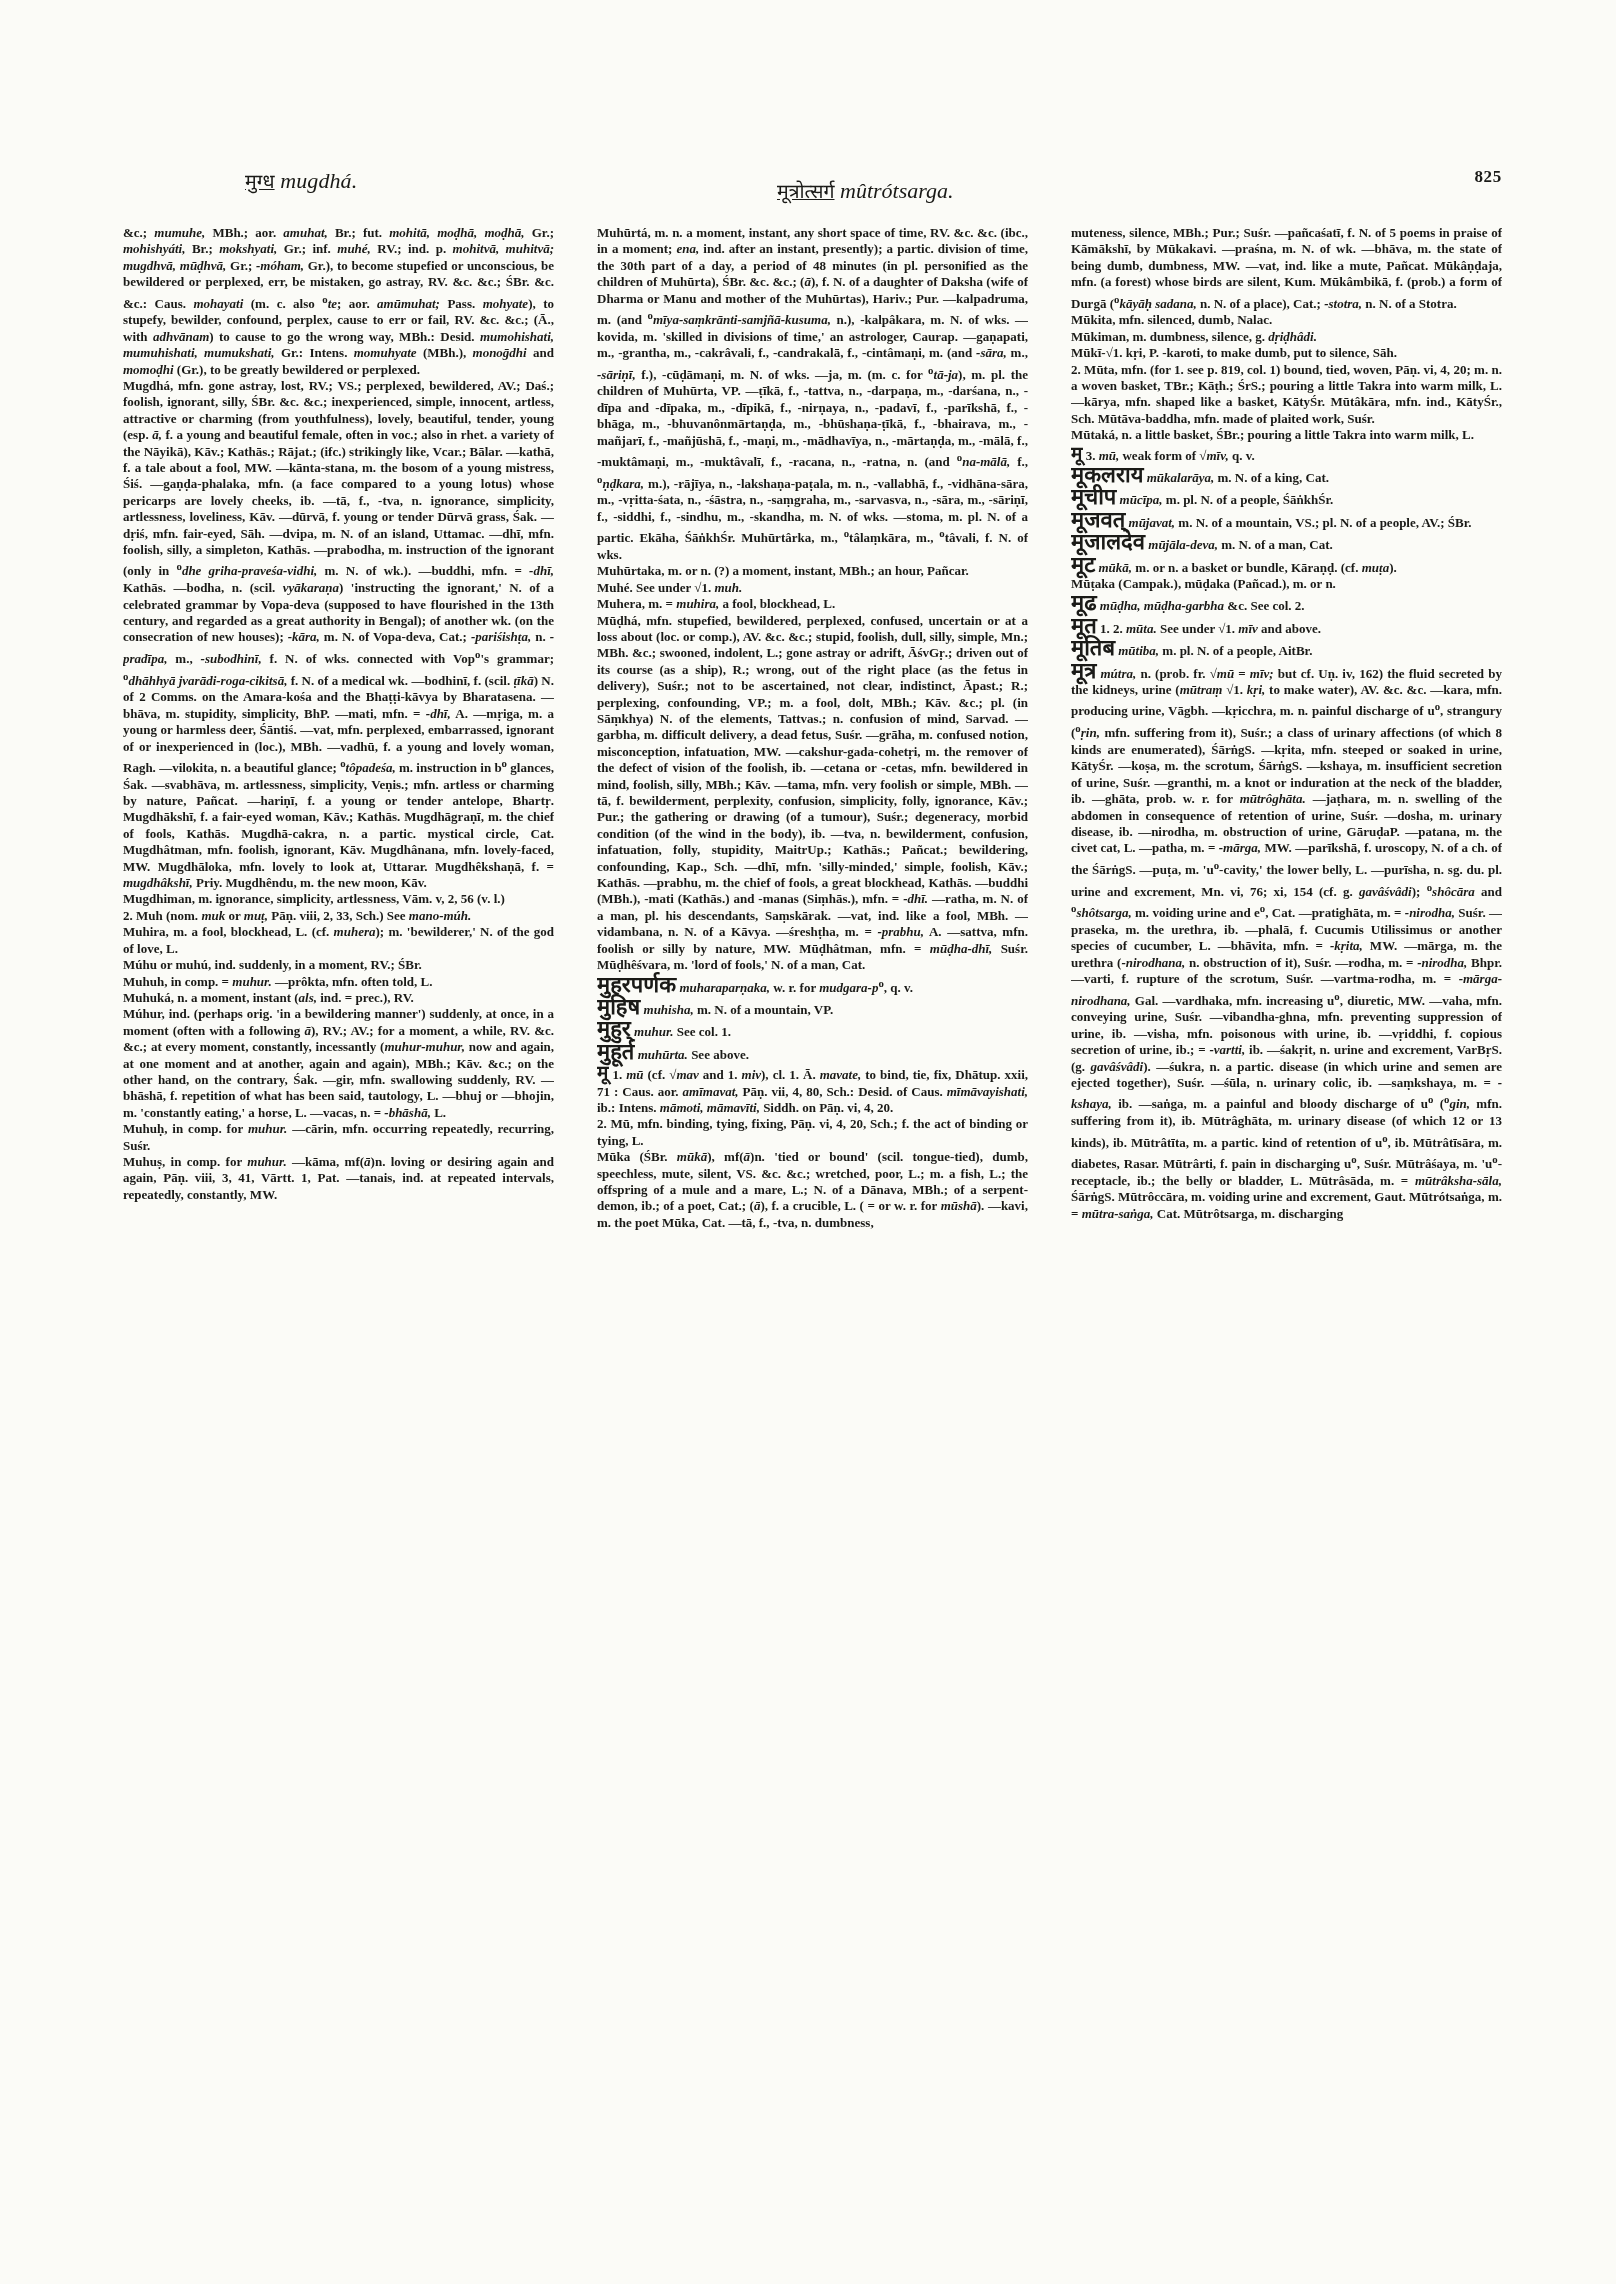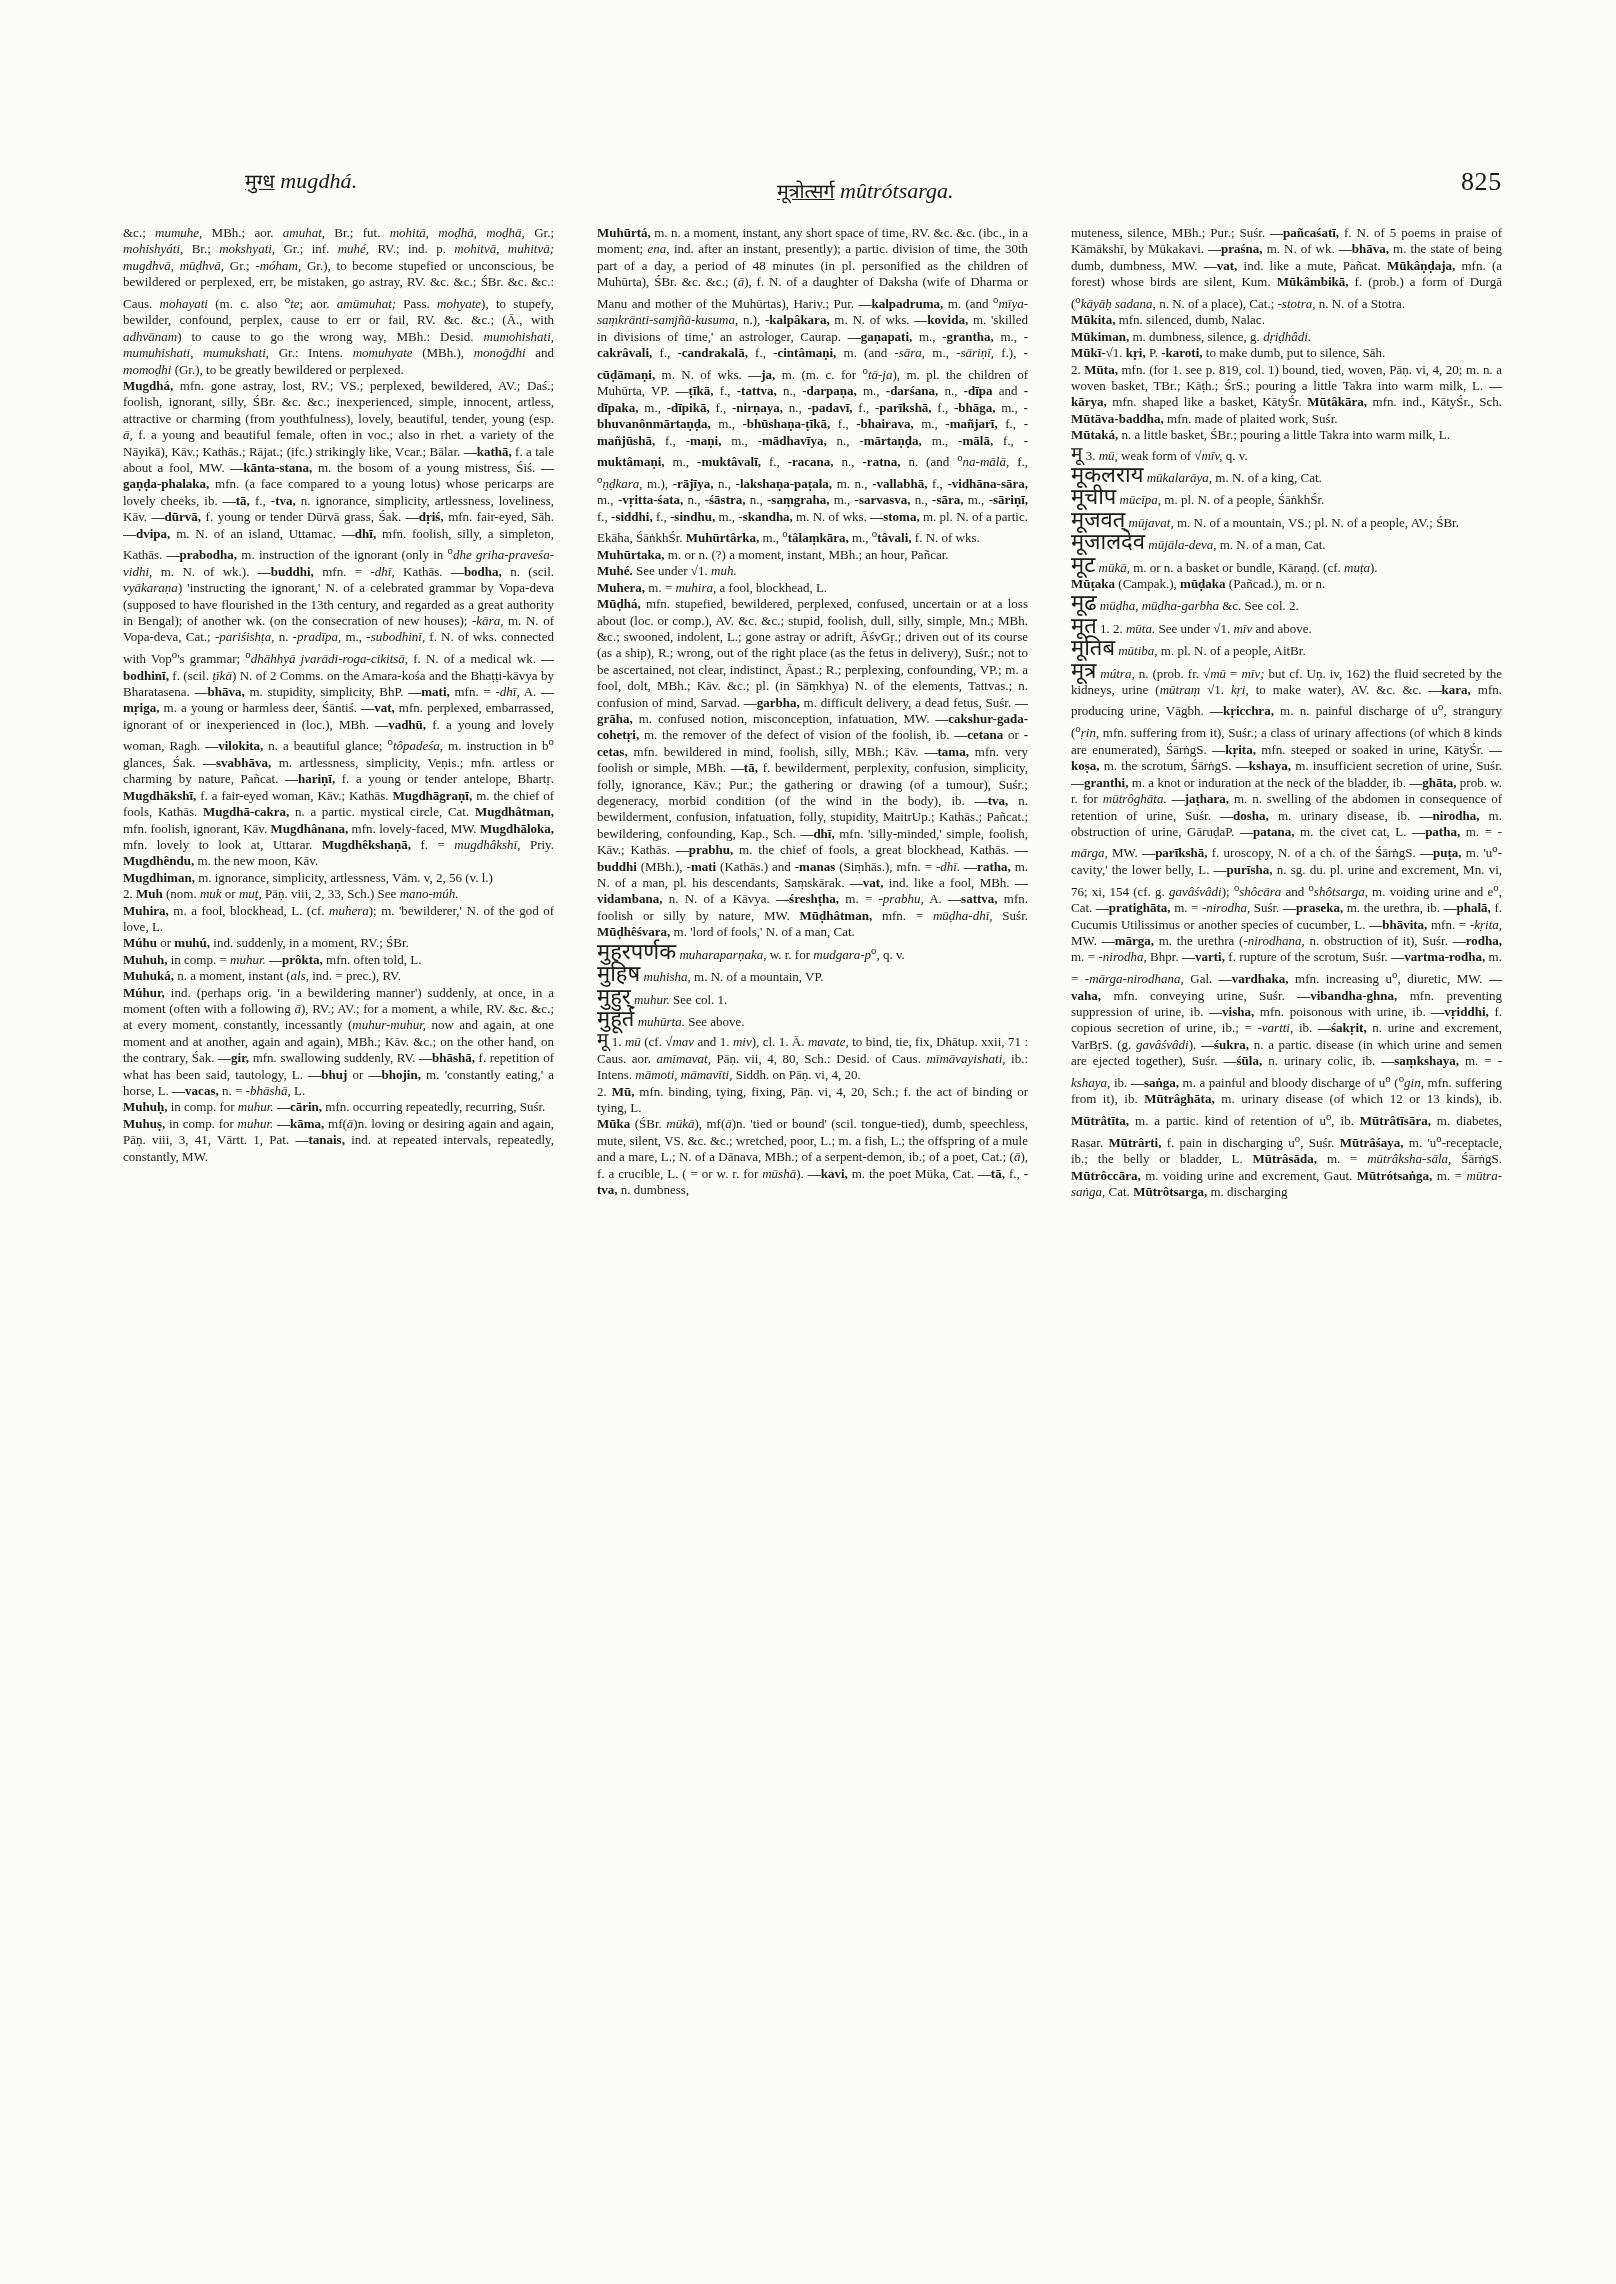--- a/index.html
+++ b/index.html
@@ -38,22 +38,22 @@
   .hdr-mid {
     position: absolute;
     left: 653px;
     top: 10px;
     font-size: 22px;
   }
   .hdr-right {
     position: absolute;
     right: 0;
     top: 0;
-    font-size: 26px;
-    font-weight: normal;
+    font-size: 17px;
+    font-weight: bold;
     letter-spacing: 0.7px;
   }
   .deva {
     font-family: "DejaVu Sans", sans-serif;
     font-size: 19.6px;
     text-decoration: underline;
   }
   .ital { font-style: italic; margin-top: 43px; }
 
   .columns {
@@ -80,20 +80,21 @@
   .col3 { left: 948px; }
 
   .col p {
     margin: 0 0 0 0;
     text-indent: 0;
   }
   .entry {
     margin: 0;
     padding: 0;
     text-indent: 17px;
+    font-weight: bold;
   }
   .entry.noind { text-indent: 0; }
   .dv {
     font-family: "DejaVu Sans", sans-serif;
     font-size: 22px;
     line-height: 1;
   }
   .dvbig {
     font-family: "DejaVu Sans", sans-serif;
     font-size: 19px;

